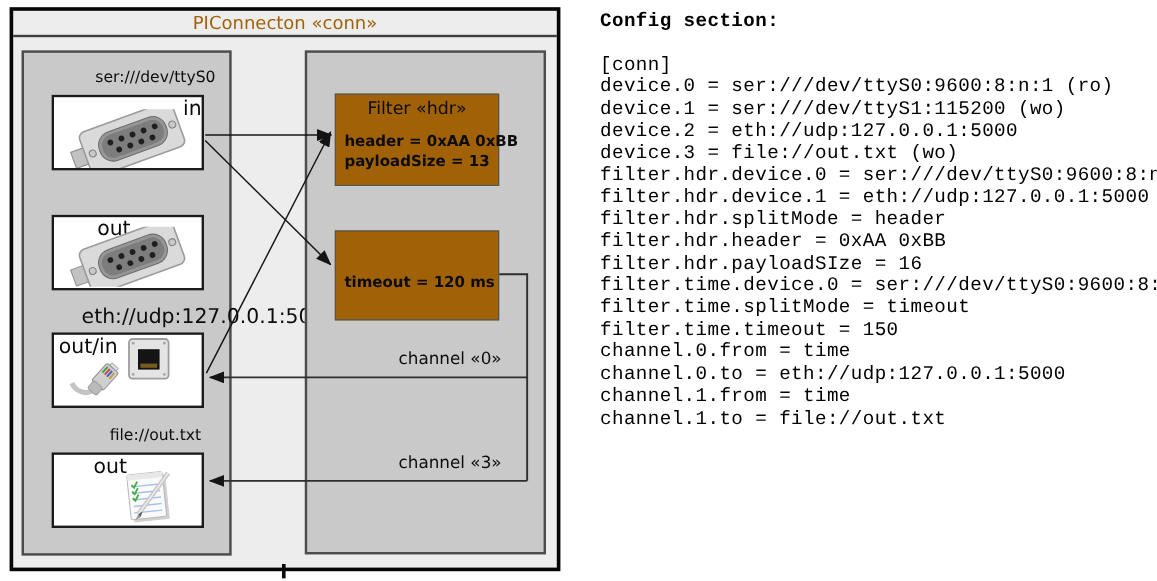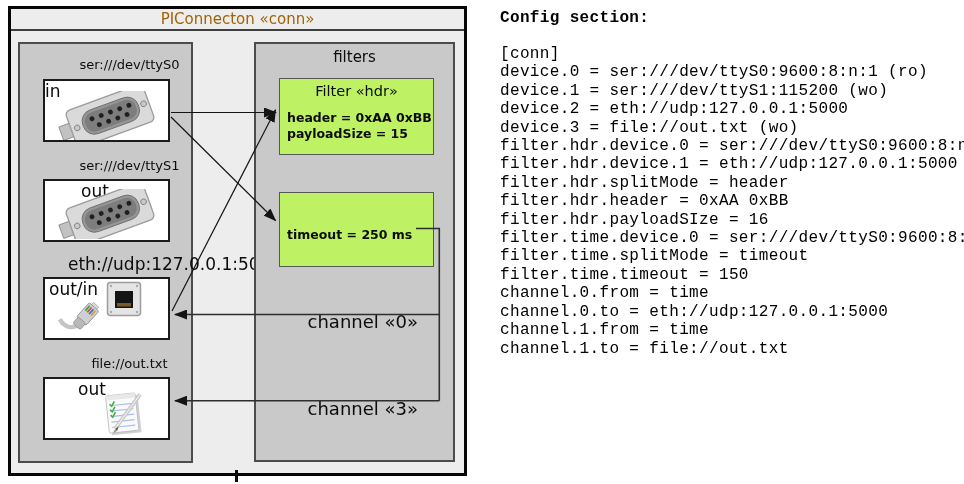--- a/index.html
+++ b/index.html
@@ -18,26 +18,26 @@
   .panel { position: absolute; border: 2px solid #4c4c4c; background: #c9c9c9; }
   .devices-panel { left: 7px; top: 33px; width: 175px; height: 421px; }
   .filters-panel { left: 243px; top: 33px; width: 201px; height: 420px; }
   .panel-title { position: absolute; left: 0; right: 0; top: 4px; text-align: center; font-size: 15px; }
 
   .dev-label { position: absolute; left: 0; right: 0; text-align: center; font-size: 13px; white-space: nowrap; margin-left: 48px; }
   .dev-label.small { font-size: 17px; }
   .dev-box { position: absolute; left: 23px; width: 127px; height: 63px; background: #ffffff;
              border: 2px solid #1b1b1b; overflow: hidden; }
   .port-label { position: absolute; top: 0px; font-size: 17px; color: #0a0a0a; white-space: nowrap; }
-  .port-center { left: 0; right: 0; text-align: left; }
-
-  .filter-box { position: absolute; left: 23px; width: 155px; background: #bef264; border: 1.5px solid #565656; }
+  .port-center { left: 0; right: 0; text-align: right; }
+
+  .filter-box { position: absolute; left: 23px; width: 137px; background: #a16207; border: 1.5px solid #565656; }
   .filter-title { position: absolute; left: 0; right: 0; top: 4px; text-align: center; font-size: 14.5px; }
   .filter-attr { position: absolute; left: 7px; font-size: 12.5px; white-space: nowrap; font-weight: bold; }
-  .channel-label { position: absolute; font-size: 18px; white-space: nowrap; margin-top: 20px; }
+  .channel-label { position: absolute; font-size: 14px; white-space: nowrap; }
 
   
   .overlay { position: absolute; left: 0; top: 0; width: 964px; height: 484px; pointer-events: none; }
 
   
   .config { position: absolute; left: 500px; top: 0; width: 480px; height: 484px;
             font-family: Liberation Mono, monospace; color: #000; }
   .config-heading { position: absolute; left: 0; top: 9px; font-size: 16px; font-weight: bold;
                     letter-spacing: 0.35px; white-space: pre; }
   .config-lines { position: absolute; left: 0; top: 45px; }
@@ -71,21 +71,20 @@
             <circle cx="43.5" cy="33" r="2.7" fill="#1f1f1f"></circle>
               <circle cx="54.5" cy="33" r="2.7" fill="#1f1f1f"></circle>
             <circle cx="65.5" cy="33" r="2.7" fill="#1f1f1f"></circle>
               <circle cx="76.5" cy="33" r="2.7" fill="#1f1f1f"></circle>
             <circle cx="19" cy="28" r="3.2" fill="#c9c9c9" stroke="#808080"></circle>
             <circle cx="98" cy="28" r="3.2" fill="#c9c9c9" stroke="#808080"></circle>
           </g>
         </svg>
       </div>
 
-      <div class="dev-label" style="top:114px">ser:///dev/ttyS1</div>
       <div class="dev-box" style="top:135px">
         <div class="port-label" style="left:36px">out</div>
         <svg width="106" height="50" style="position:absolute;left:12px;top:8px" viewBox="0 0 116 56">
           <g transform="rotate(-20 58 28)">
             <rect x="0" y="20" width="18" height="16" fill="#c2c2c2" stroke="#8f8f8f" stroke-width="1"></rect>
             <rect x="12" y="6" width="92" height="44" rx="6" fill="#dadada" stroke="#9b9b9b" stroke-width="1.5"></rect>
             <rect x="26" y="14" width="66" height="28" rx="13" fill="#969696" stroke="#6e6e6e" stroke-width="1"></rect>
             <rect x="29" y="17" width="60" height="22" rx="10" fill="#7d7d7d"></rect>
             <circle cx="38" cy="24" r="2.7" fill="#1f1f1f"></circle>
               <circle cx="49" cy="24" r="2.7" fill="#1f1f1f"></circle>
@@ -147,30 +146,29 @@
           </g>
           <line x1="54" y1="8" x2="22" y2="52" stroke="#c9c9c9" stroke-width="5"></line>
           <line x1="54" y1="8" x2="22" y2="52" stroke="#efefef" stroke-width="1.5"></line>
           <polygon points="22,52 26.5,49 24.5,55" fill="#5a5a5a"></polygon>
           <polygon points="19,58 24.5,55 22,52" fill="#9a9a9a"></polygon>
         </svg>
       </div>
     </div>
 
     <div class="panel filters-panel">
-      <div class="panel-title">filters</div>
 
       <div class="filter-box" style="top:34px;height:77px">
         <div class="filter-title">Filter «hdr»</div>
         <div class="filter-attr" style="top:31px">header = 0xAA 0xBB</div>
-        <div class="filter-attr" style="top:47px">payloadSize = 15</div>
+        <div class="filter-attr" style="top:47px">payloadSize = 13</div>
       </div>
 
       <div class="filter-box" style="top:148px;height:75px">
-        <div class="filter-attr" style="top:34px">timeout = 250 ms</div>
+        <div class="filter-attr" style="top:34px">timeout = 120 ms</div>
       </div>
 
       <div class="channel-label" style="top:247px;right:35px">channel «0»</div>
       <div class="channel-label" style="top:334px;right:35px">channel «3»</div>
     </div>
   </div>
 
   <svg class="overlay">
     <defs>
       <marker id="arr" markerUnits="userSpaceOnUse" markerWidth="13" markerHeight="10" refX="12" refY="5" orient="auto">

